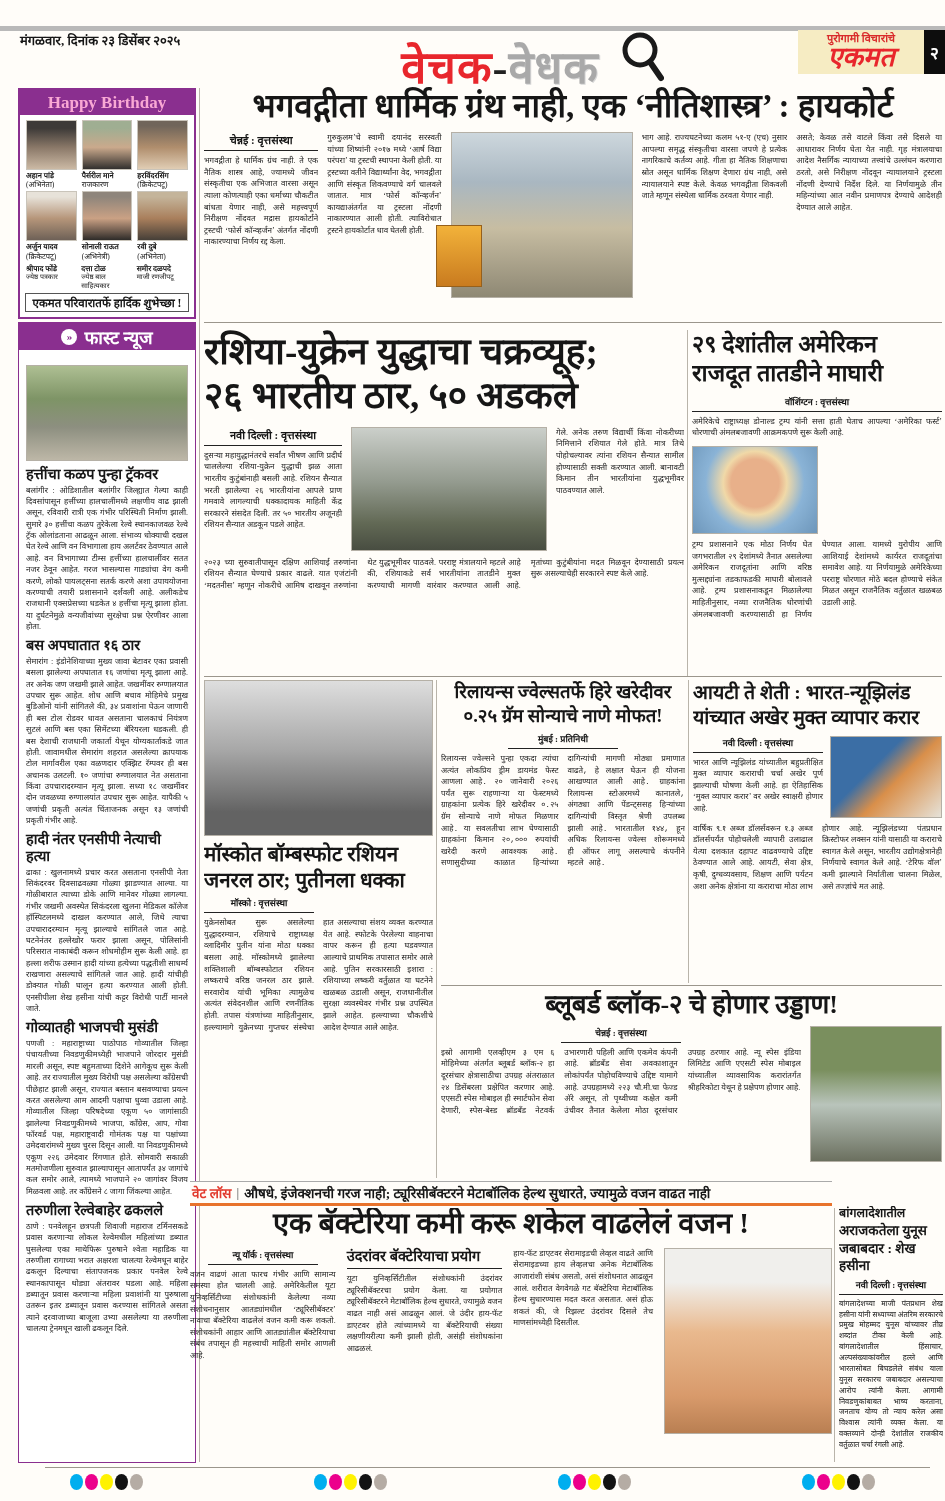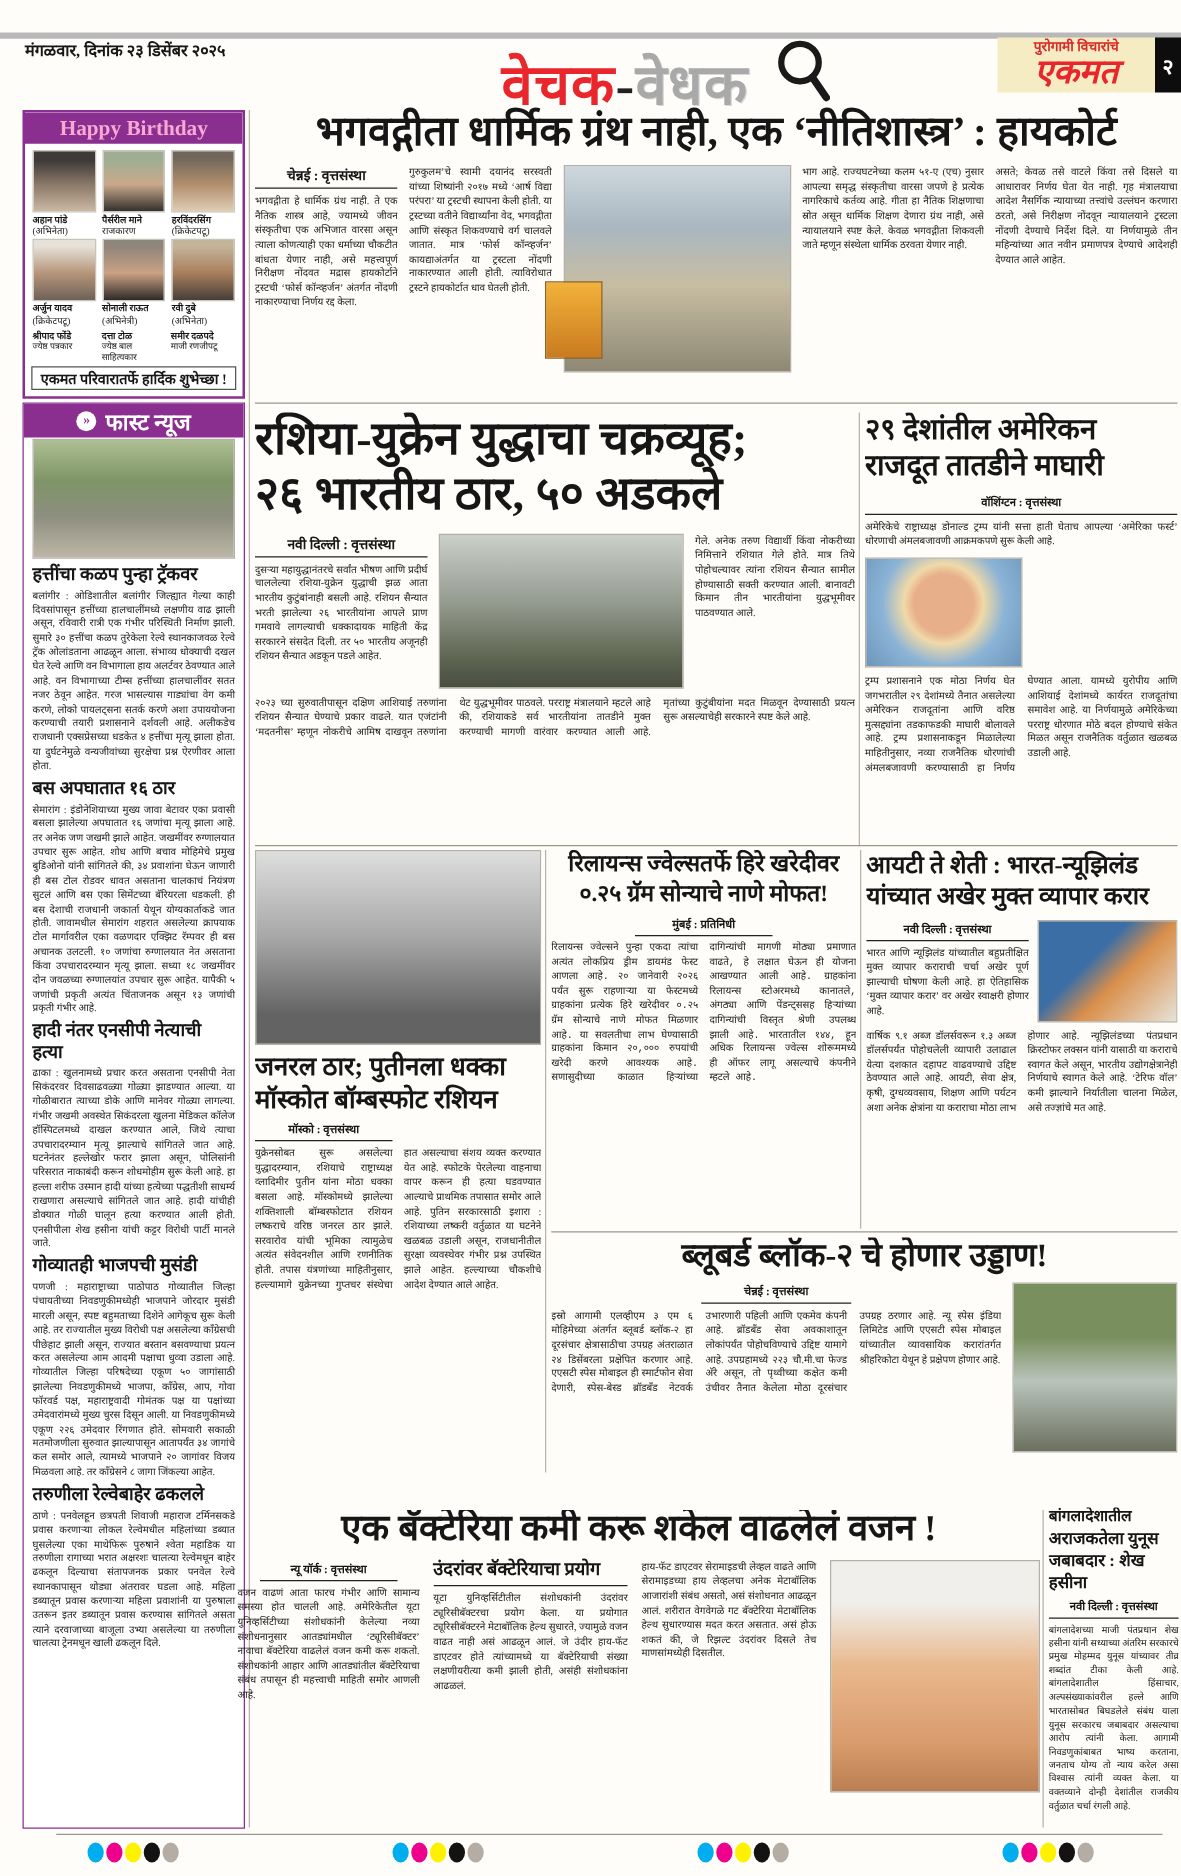--- a/index.html
+++ b/index.html
@@ -54,21 +54,21 @@
   .bx-role { font-size:7px; line-height:1.2; }
   .bday-wish { margin:3px 5px; border:1px solid #555; text-align:center;
                font-size:11.5px; font-weight:bold; padding:1px 0; }
 
   
   .fast { left:18px; top:322px; width:178px; height:1141px; border:1px solid #8a2f8f; background:#fff; overflow:hidden; }
   .fast-hdr { height:27px; background:#8a2f8f; color:#fff; font-size:18px; font-weight:bold;
               display:flex; align-items:center; justify-content:center; gap:7px; }
   .fast-badge { width:16px; height:16px; border-radius:50%; background:#fff; color:#8a2f8f;
                 font-size:11px; line-height:15px; text-align:center; font-weight:bold; }
-  .fast-inner { padding:1px 7px; }
+  .fast-inner { padding:15px 7px; }
   .f-photo { height:96px; background:linear-gradient(180deg,#aebf93 0%,#7e9466 35%,#8d8f80 65%,#bdb7a7 100%); margin-bottom:4px; }
   .f-head { font-size:14.5px; font-weight:bold; line-height:1.15; margin:5px 0 2px; }
   .f-body { font-size:8px; line-height:1.42; text-align:justify; color:#1c1c1c; }
 
   
   .main-vr { left:199px; top:88px; height:1374px; }
 
   
   .gita { left:204px; top:88px; width:738px; }
   .gita-head { font-size:33px; font-weight:bold; text-align:center; line-height:1.1; white-space:nowrap; }
@@ -300,22 +300,22 @@
       <div class="tru-photo ph"></div>
     </div>
     <div class="tru-rest btxt">ट्रम्प प्रशासनाने एक मोठा निर्णय घेत जगभरातील २९ देशांमध्ये तैनात असलेल्या अमेरिकन राजदूतांना आणि वरिष्ठ मुत्सद्द्यांना तडकाफडकी माघारी बोलावले आहे. ट्रम्प प्रशासनाकडून मिळालेल्या माहितीनुसार, नव्या राजनैतिक धोरणांची अंमलबजावणी करण्यासाठी हा निर्णय घेण्यात आला. यामध्ये युरोपीय आणि आशियाई देशांमध्ये कार्यरत राजदूतांचा समावेश आहे. या निर्णयामुळे अमेरिकेच्या परराष्ट्र धोरणात मोठे बदल होण्याचे संकेत मिळत असून राजनैतिक वर्तुळात खळबळ उडाली आहे.</div>
   </div>
 
   <div class="abs hr mid-hr"></div>
 
   <div class="abs mos">
     <div class="mos-photo ph"></div>
     <div class="mos-head">
+      <div>मॉस्कोत बॉम्बस्फोट रशियन</div>
       <div>जनरल ठार; पुतीनला धक्का</div>
-      <div>मॉस्कोत बॉम्बस्फोट रशियन</div>
     </div>
     <div class="byline sm" style="width:110px;margin-top:3px;">मॉस्को : वृत्तसंस्था</div>
     <div class="mos-cols btxt">युक्रेनसोबत सुरू असलेल्या युद्धादरम्यान, रशियाचे राष्ट्राध्यक्ष व्लादिमीर पुतीन यांना मोठा धक्का बसला आहे. मॉस्कोमध्ये झालेल्या शक्तिशाली बॉम्बस्फोटात रशियन लष्कराचे वरिष्ठ जनरल ठार झाले. सरवारोव यांची भूमिका त्यामुळेच अत्यंत संवेदनशील आणि रणनीतिक होती. तपास यंत्रणांच्या माहितीनुसार, हल्ल्यामागे युक्रेनच्या गुप्तचर संस्थेचा हात असल्याचा संशय व्यक्त करण्यात येत आहे. स्फोटके पेरलेल्या वाहनाचा वापर करून ही हत्या घडवण्यात आल्याचे प्राथमिक तपासात समोर आले आहे. पुतिन सरकारसाठी इशारा : रशियाच्या लष्करी वर्तुळात या घटनेने खळबळ उडाली असून, राजधानीतील सुरक्षा व्यवस्थेवर गंभीर प्रश्न उपस्थित झाले आहेत. हल्ल्याच्या चौकशीचे आदेश देण्यात आले आहेत.</div>
   </div>
   <div class="abs vr mos-vr"></div>
 
   <div class="abs rel">
     <div class="rel-head">
       <div>रिलायन्स ज्वेल्सतर्फे हिरे खरेदीवर</div>
       <div>०.२५ ग्रॅम सोन्याचे नाणे मोफत!</div>
@@ -346,20 +346,25 @@
     <div class="blu-head">ब्लूबर्ड ब्लॉक-२ चे होणार उड्डाण!</div>
     <div class="blu-row">
       <div style="flex:1;">
         <div class="byline sm" style="width:120px;margin:0 auto 4px;">चेन्नई : वृत्तसंस्था</div>
         <div class="blu-text btxt">इस्रो आगामी एलव्हीएम ३ एम ६ मोहिमेच्या अंतर्गत ब्लूबर्ड ब्लॉक-२ हा दूरसंचार क्षेत्रासाठीचा उपग्रह अंतराळात २४ डिसेंबरला प्रक्षेपित करणार आहे. एएसटी स्पेस मोबाइल ही स्मार्टफोन सेवा देणारी, स्पेस-बेस्ड ब्रॉडबँड नेटवर्क उभारणारी पहिली आणि एकमेव कंपनी आहे. ब्रॉडबँड सेवा अवकाशातून लोकांपर्यंत पोहोचविण्याचे उद्दिष्ट यामागे आहे. उपग्रहामध्ये २२३ चौ.मी.चा फेज्ड अ‍ॅरे असून, तो पृथ्वीच्या कक्षेत कमी उंचीवर तैनात केलेला मोठा दूरसंचार उपग्रह ठरणार आहे. न्यू स्पेस इंडिया लिमिटेड आणि एएसटी स्पेस मोबाइल यांच्यातील व्यावसायिक करारांतर्गत श्रीहरिकोटा येथून हे प्रक्षेपण होणार आहे.</div>
       </div>
       <div class="blu-photo ph"></div>
     </div>
   </div>
 
+  <div class="abs wt">
+    <span class="wt-label">वेट लॉस</span>
+    <span class="wt-sep">|</span>
+    <span>औषधे, इंजेक्शनची गरज नाही; ट्यूरिसीबॅक्टरने मेटाबॉलिक हेल्थ सुधारते, ज्यामुळे वजन वाढत नाही</span>
+  </div>
 
   <div class="abs bac">
     <div class="bac-head">एक बॅक्टेरिया कमी करू शकेल वाढलेलं वजन !</div>
     <div class="bac-row">
       <div style="width:148px;">
         <div class="byline sm" style="width:110px;margin:0 auto 4px;">न्यू यॉर्क : वृत्तसंस्था</div>
         <div class="btxt">वजन वाढणं आता फारच गंभीर आणि सामान्य समस्या होत चालली आहे. अमेरिकेतील यूटा युनिव्हर्सिटीच्या संशोधकांनी केलेल्या नव्या संशोधनानुसार आतड्यांमधील ‘ट्यूरिसीबॅक्टर’ नावाचा बॅक्टेरिया वाढलेलं वजन कमी करू शकतो. संशोधकांनी आहार आणि आतड्यांतील बॅक्टेरियाचा संबंध तपासून ही महत्त्वाची माहिती समोर आणली आहे.</div>
       </div>
       <div style="width:158px;">
         <div class="bac-sub">उंदरांवर बॅक्टेरियाचा प्रयोग</div>

